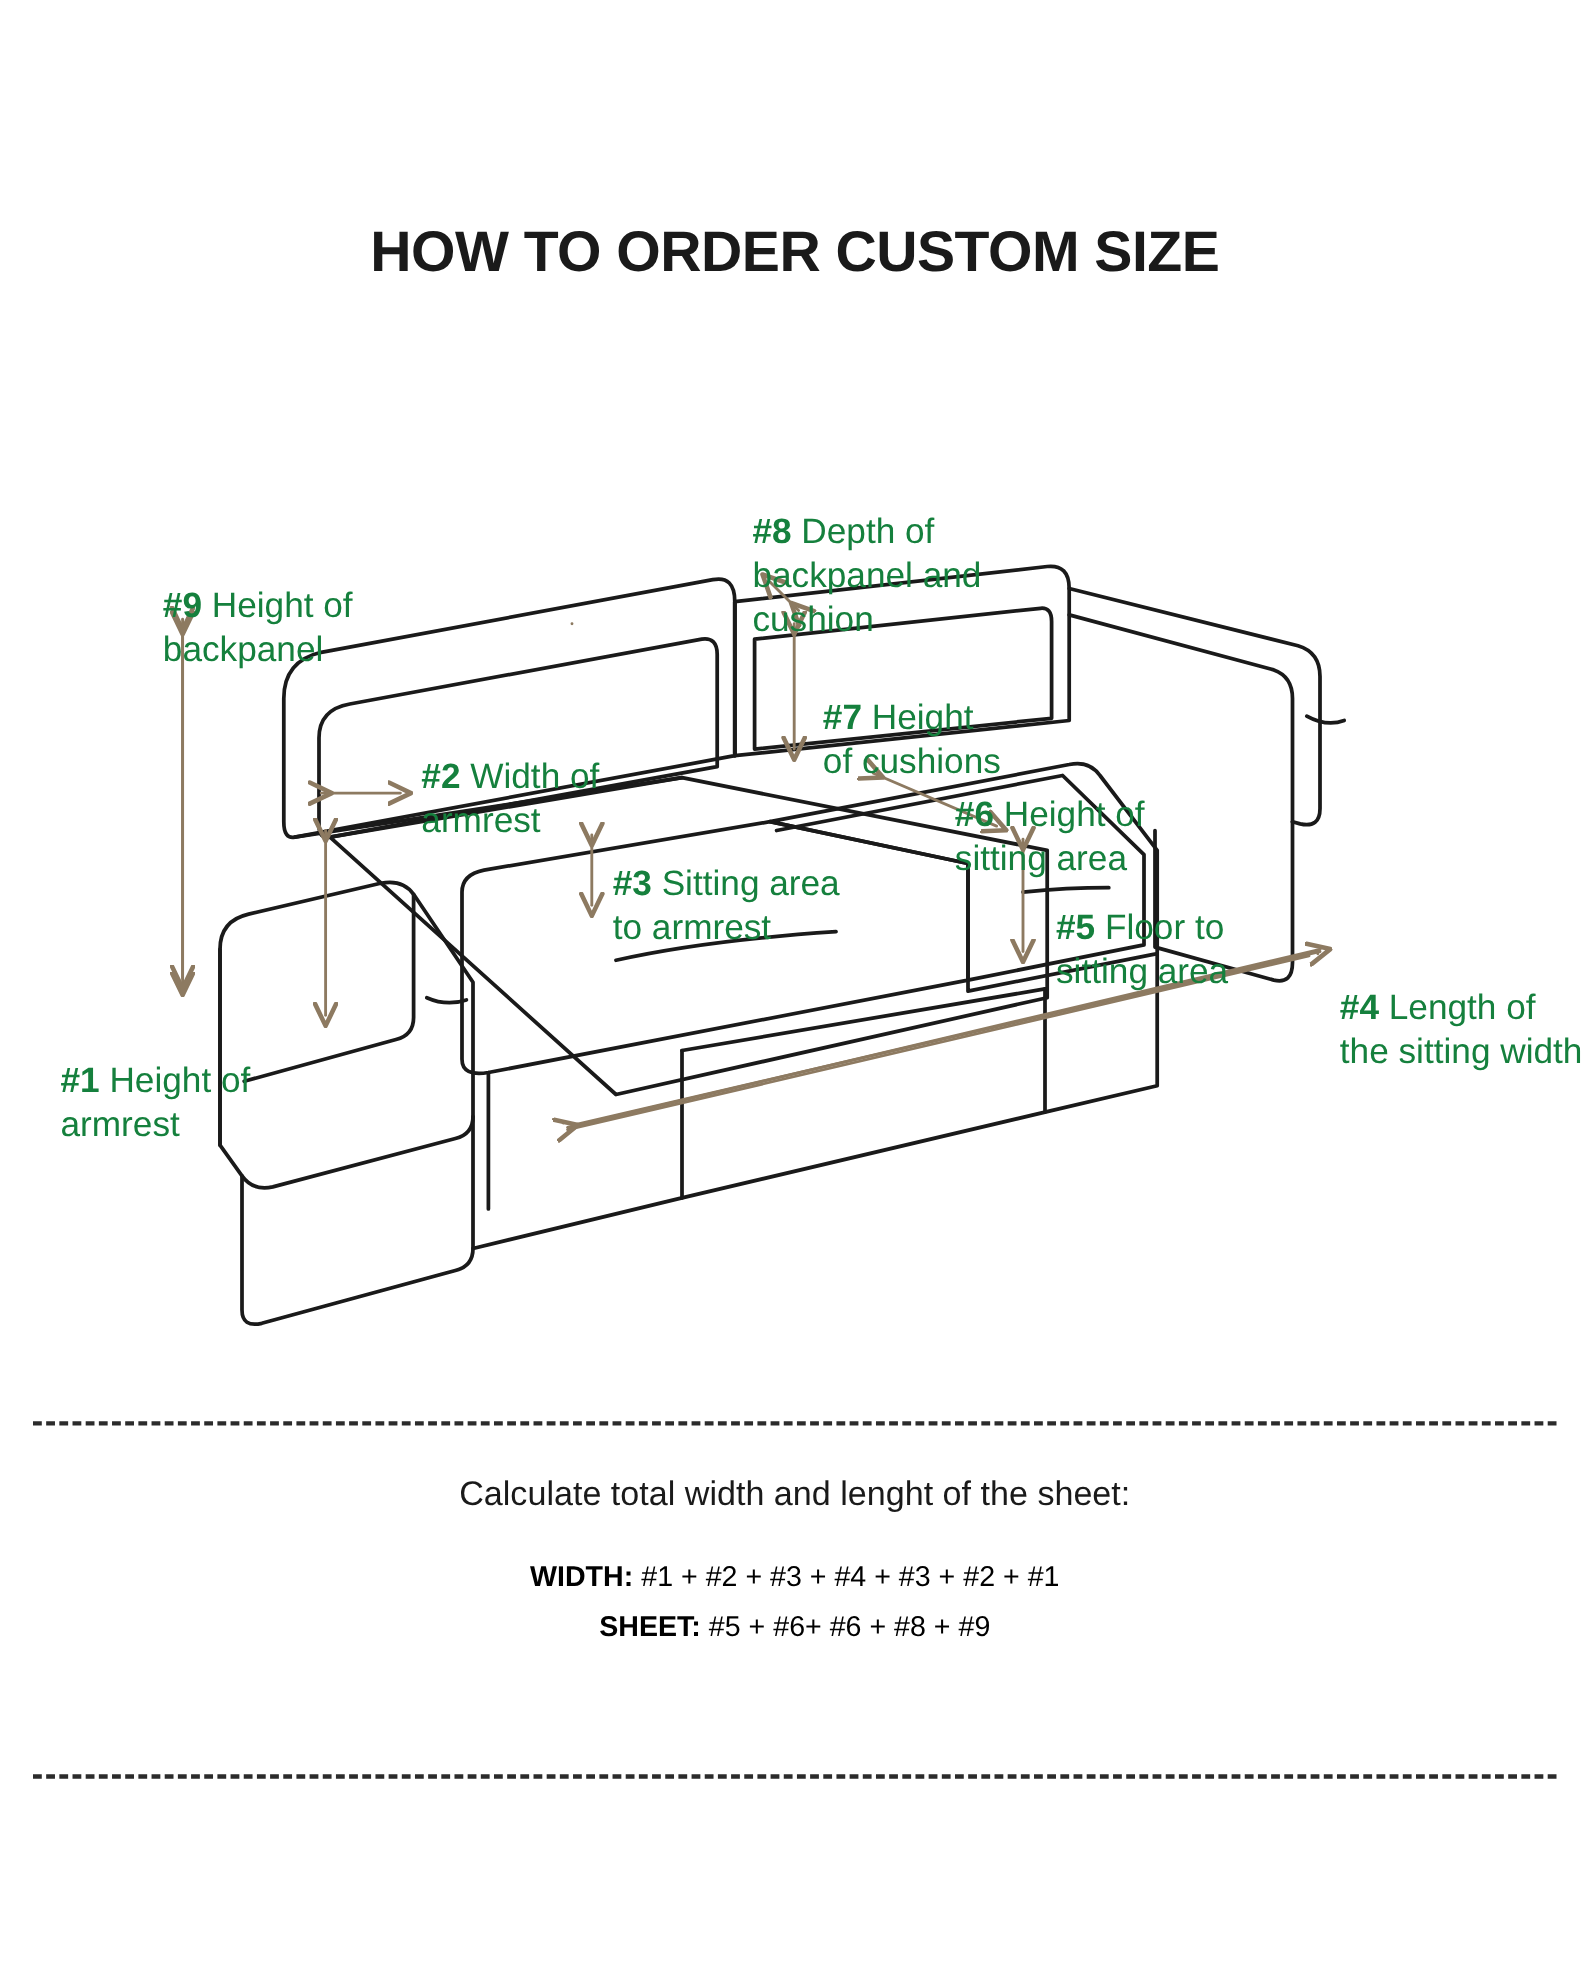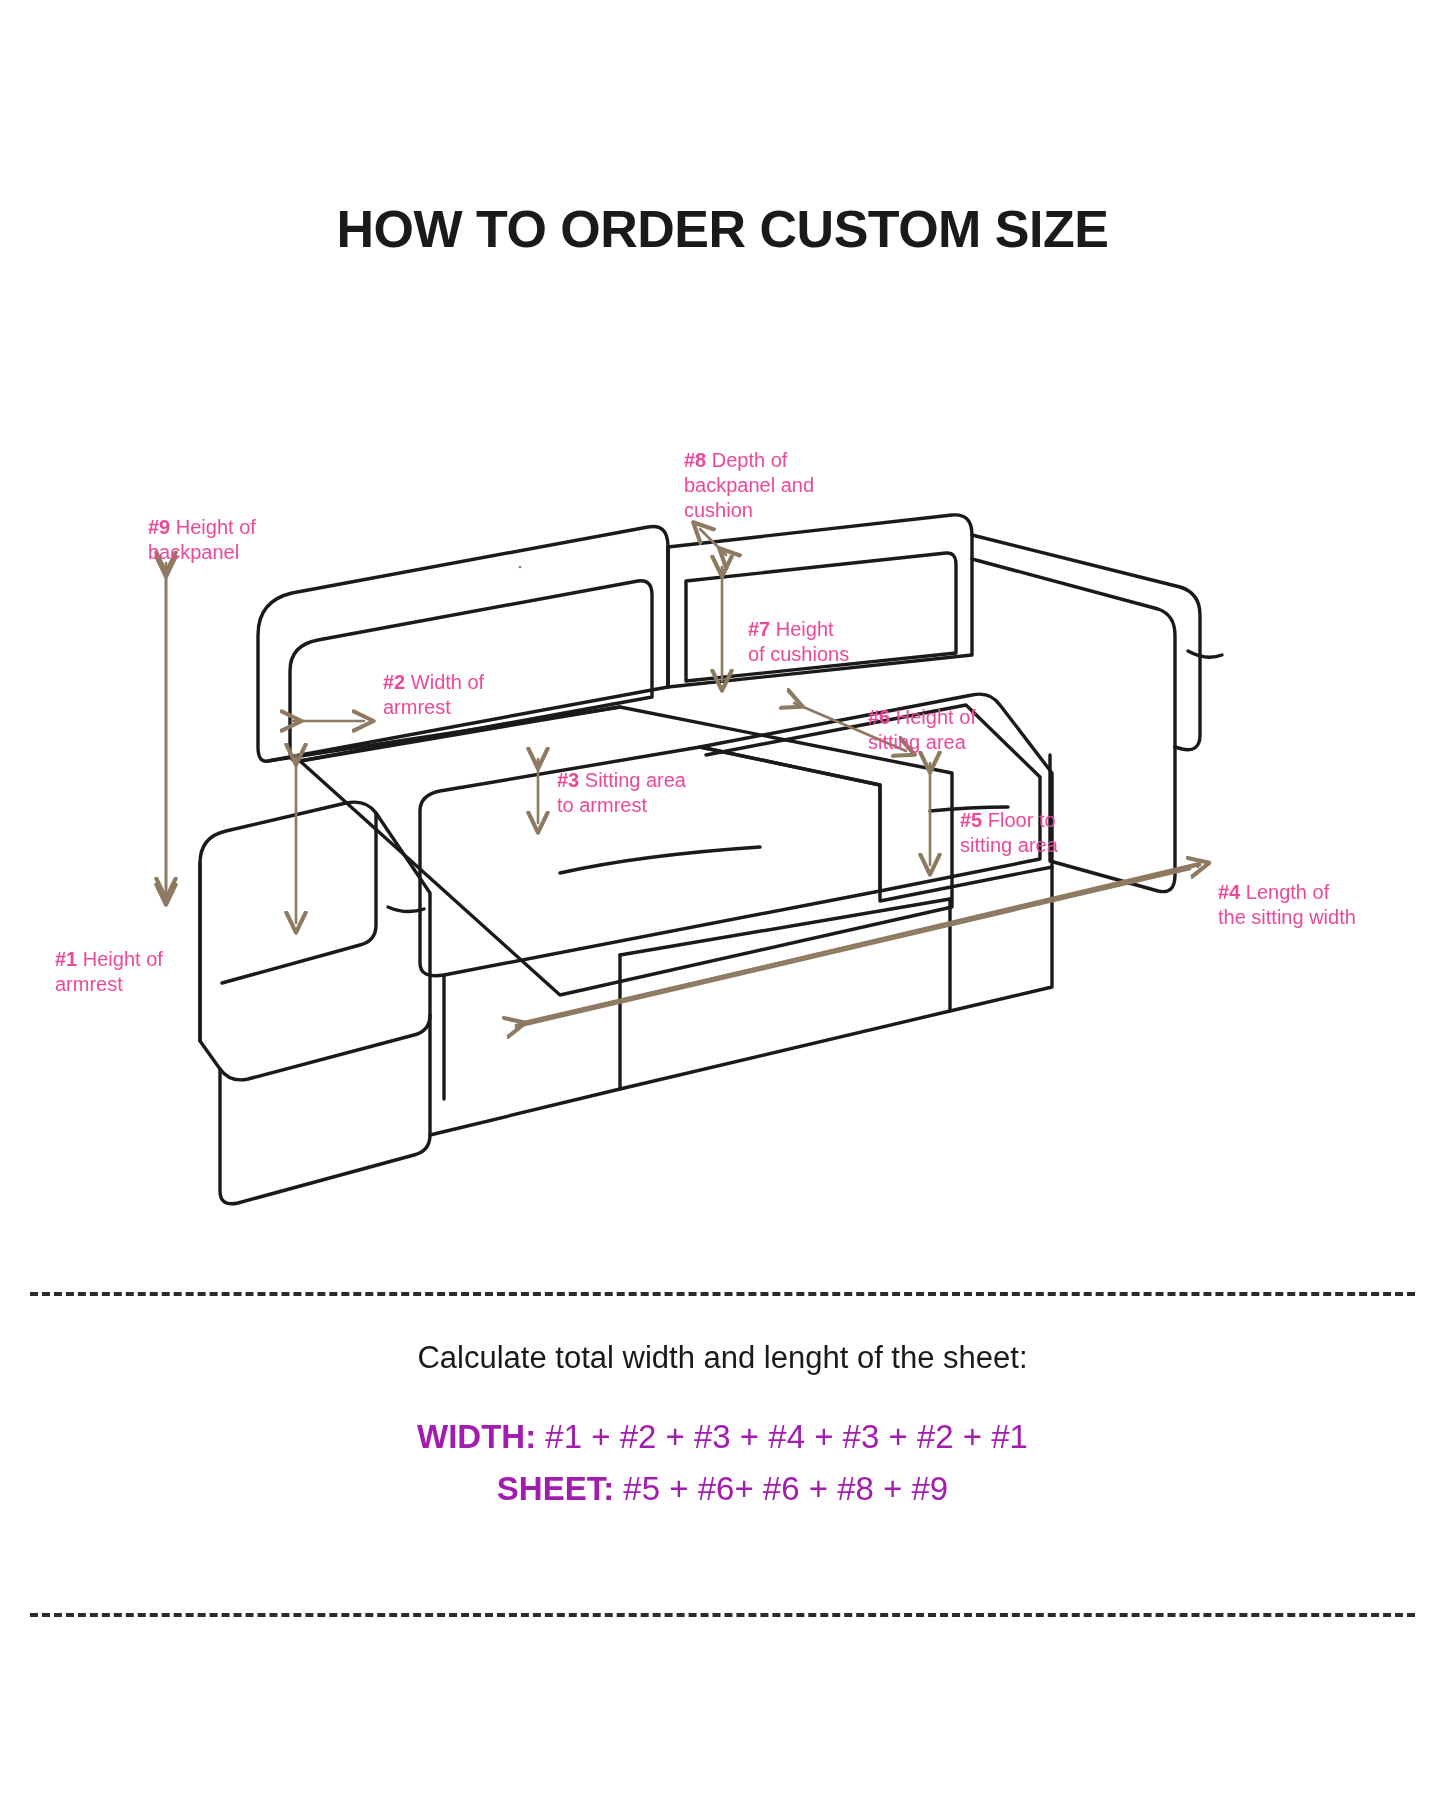--- a/index.html
+++ b/index.html
@@ -47,23 +47,23 @@
     width: 1445px;
     height: 760px;
   }
   .diagram svg {
     display: block;
   }
 
   
   .lbl {
     position: absolute;
-    font-size: 20px;
+    font-size: 32px;
     line-height: 1.25;
-    color: #ec4899;
+    color: #15803d;
     white-space: pre-line;
   }
   .lbl .num {
     font-weight: bold;
   }
 
   
   .dashed {
     position: absolute;
     left: 30px;
@@ -81,22 +81,22 @@
     left: 0;
     width: 1445px;
     text-align: center;
   }
   .footer .calc-line {
     font-size: 31px;
     color: #1a1a1a;
     margin-bottom: 42px;
   }
   .footer .formula {
-    font-size: 33px;
-    color: #a21caf;
+    font-size: 26px;
+    color: #000000;
     margin-bottom: 14px;
   }
   .footer .formula .k {
     font-weight: bold;
   }
 </style>
 </head>
 <body>
 
 <div class="title-block">

